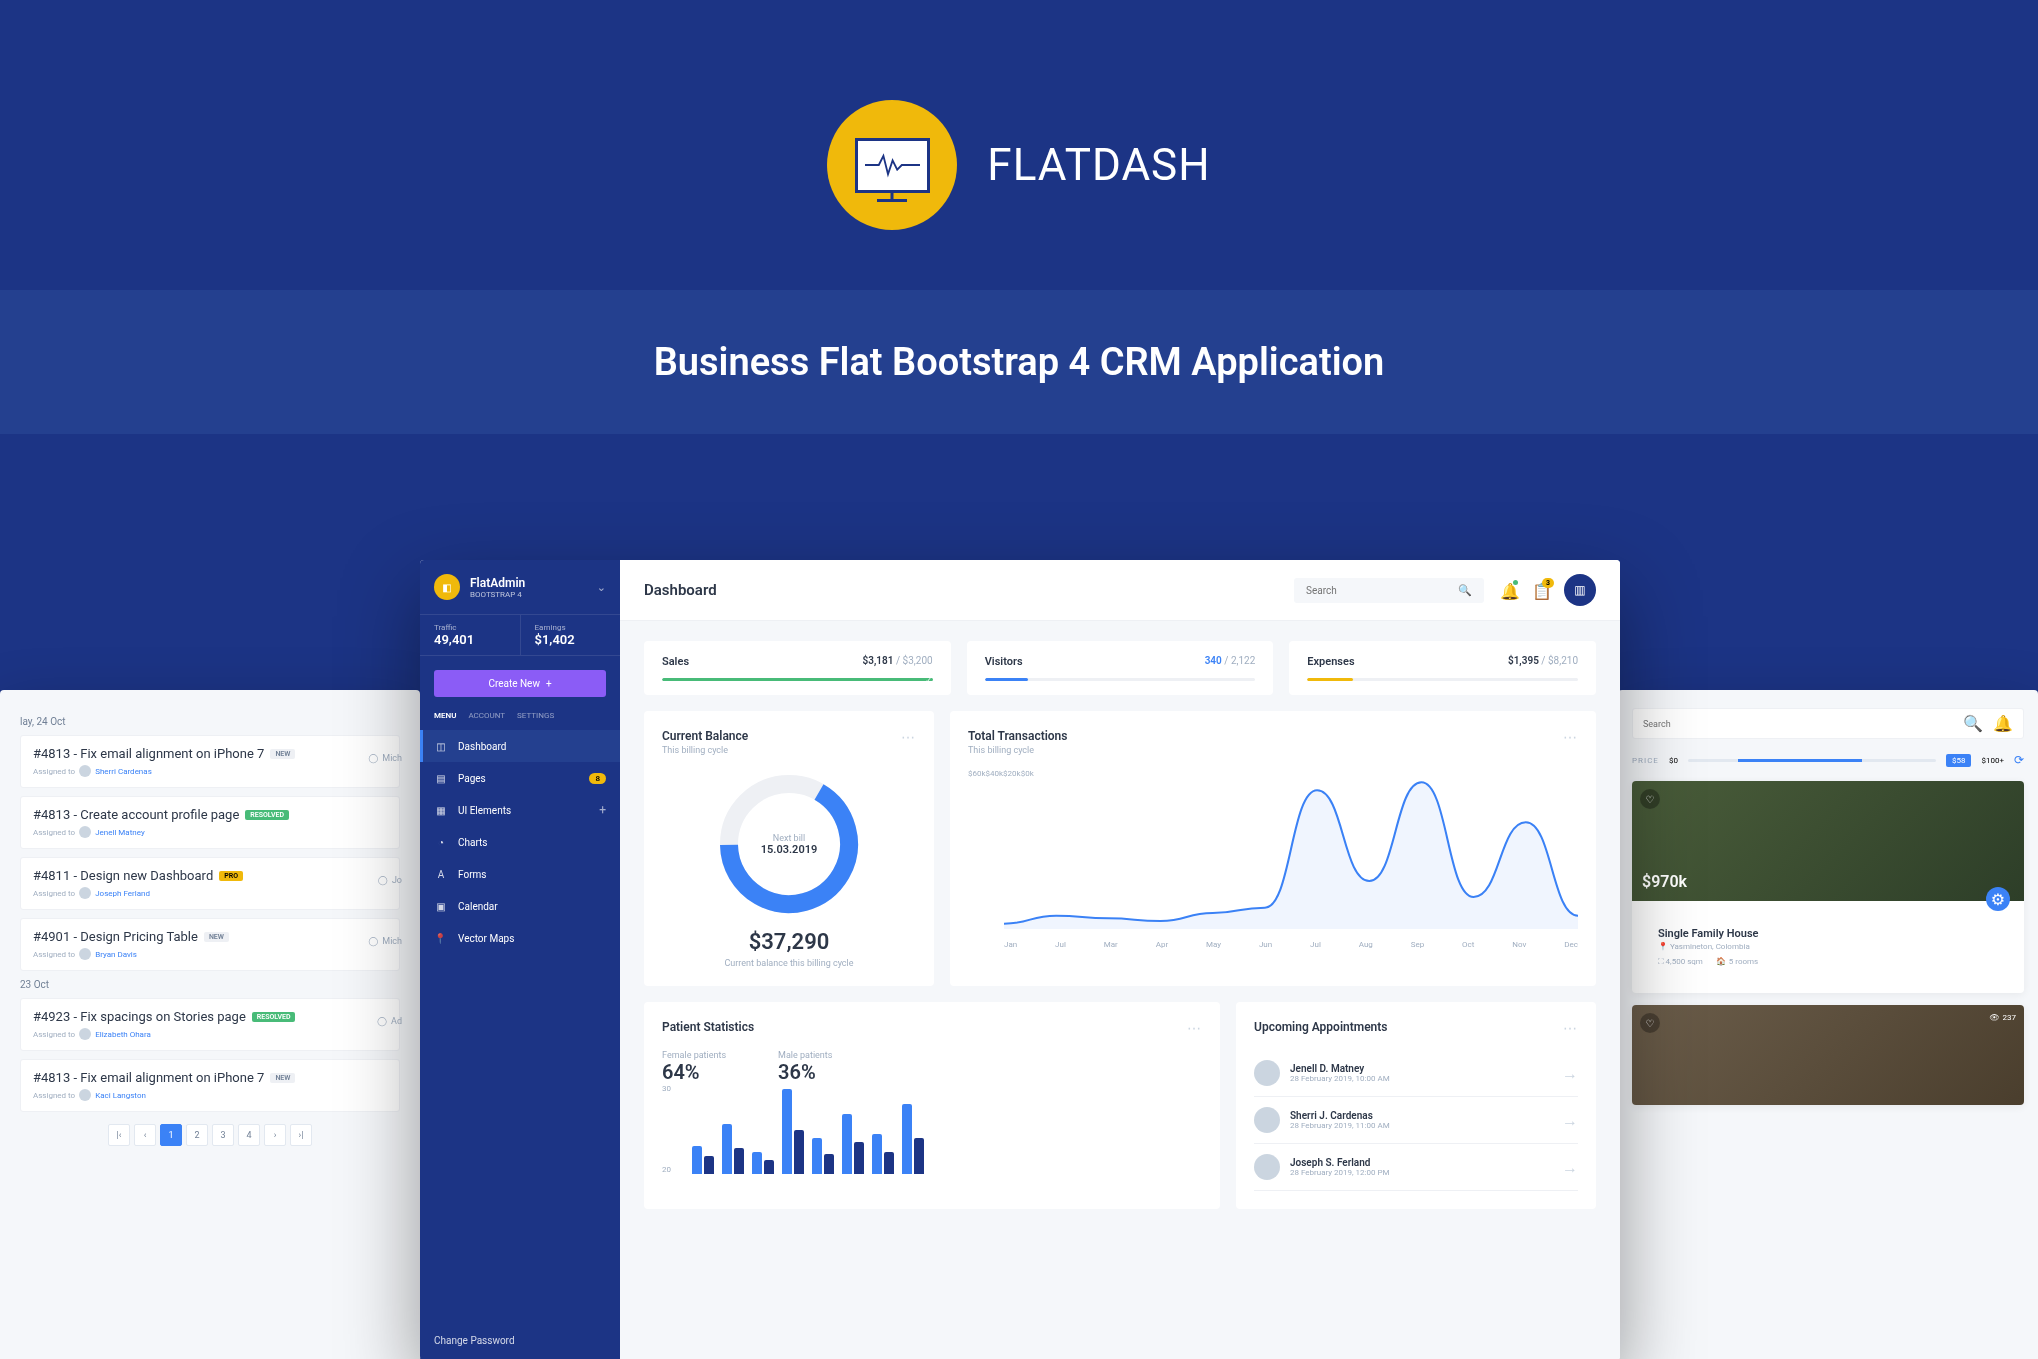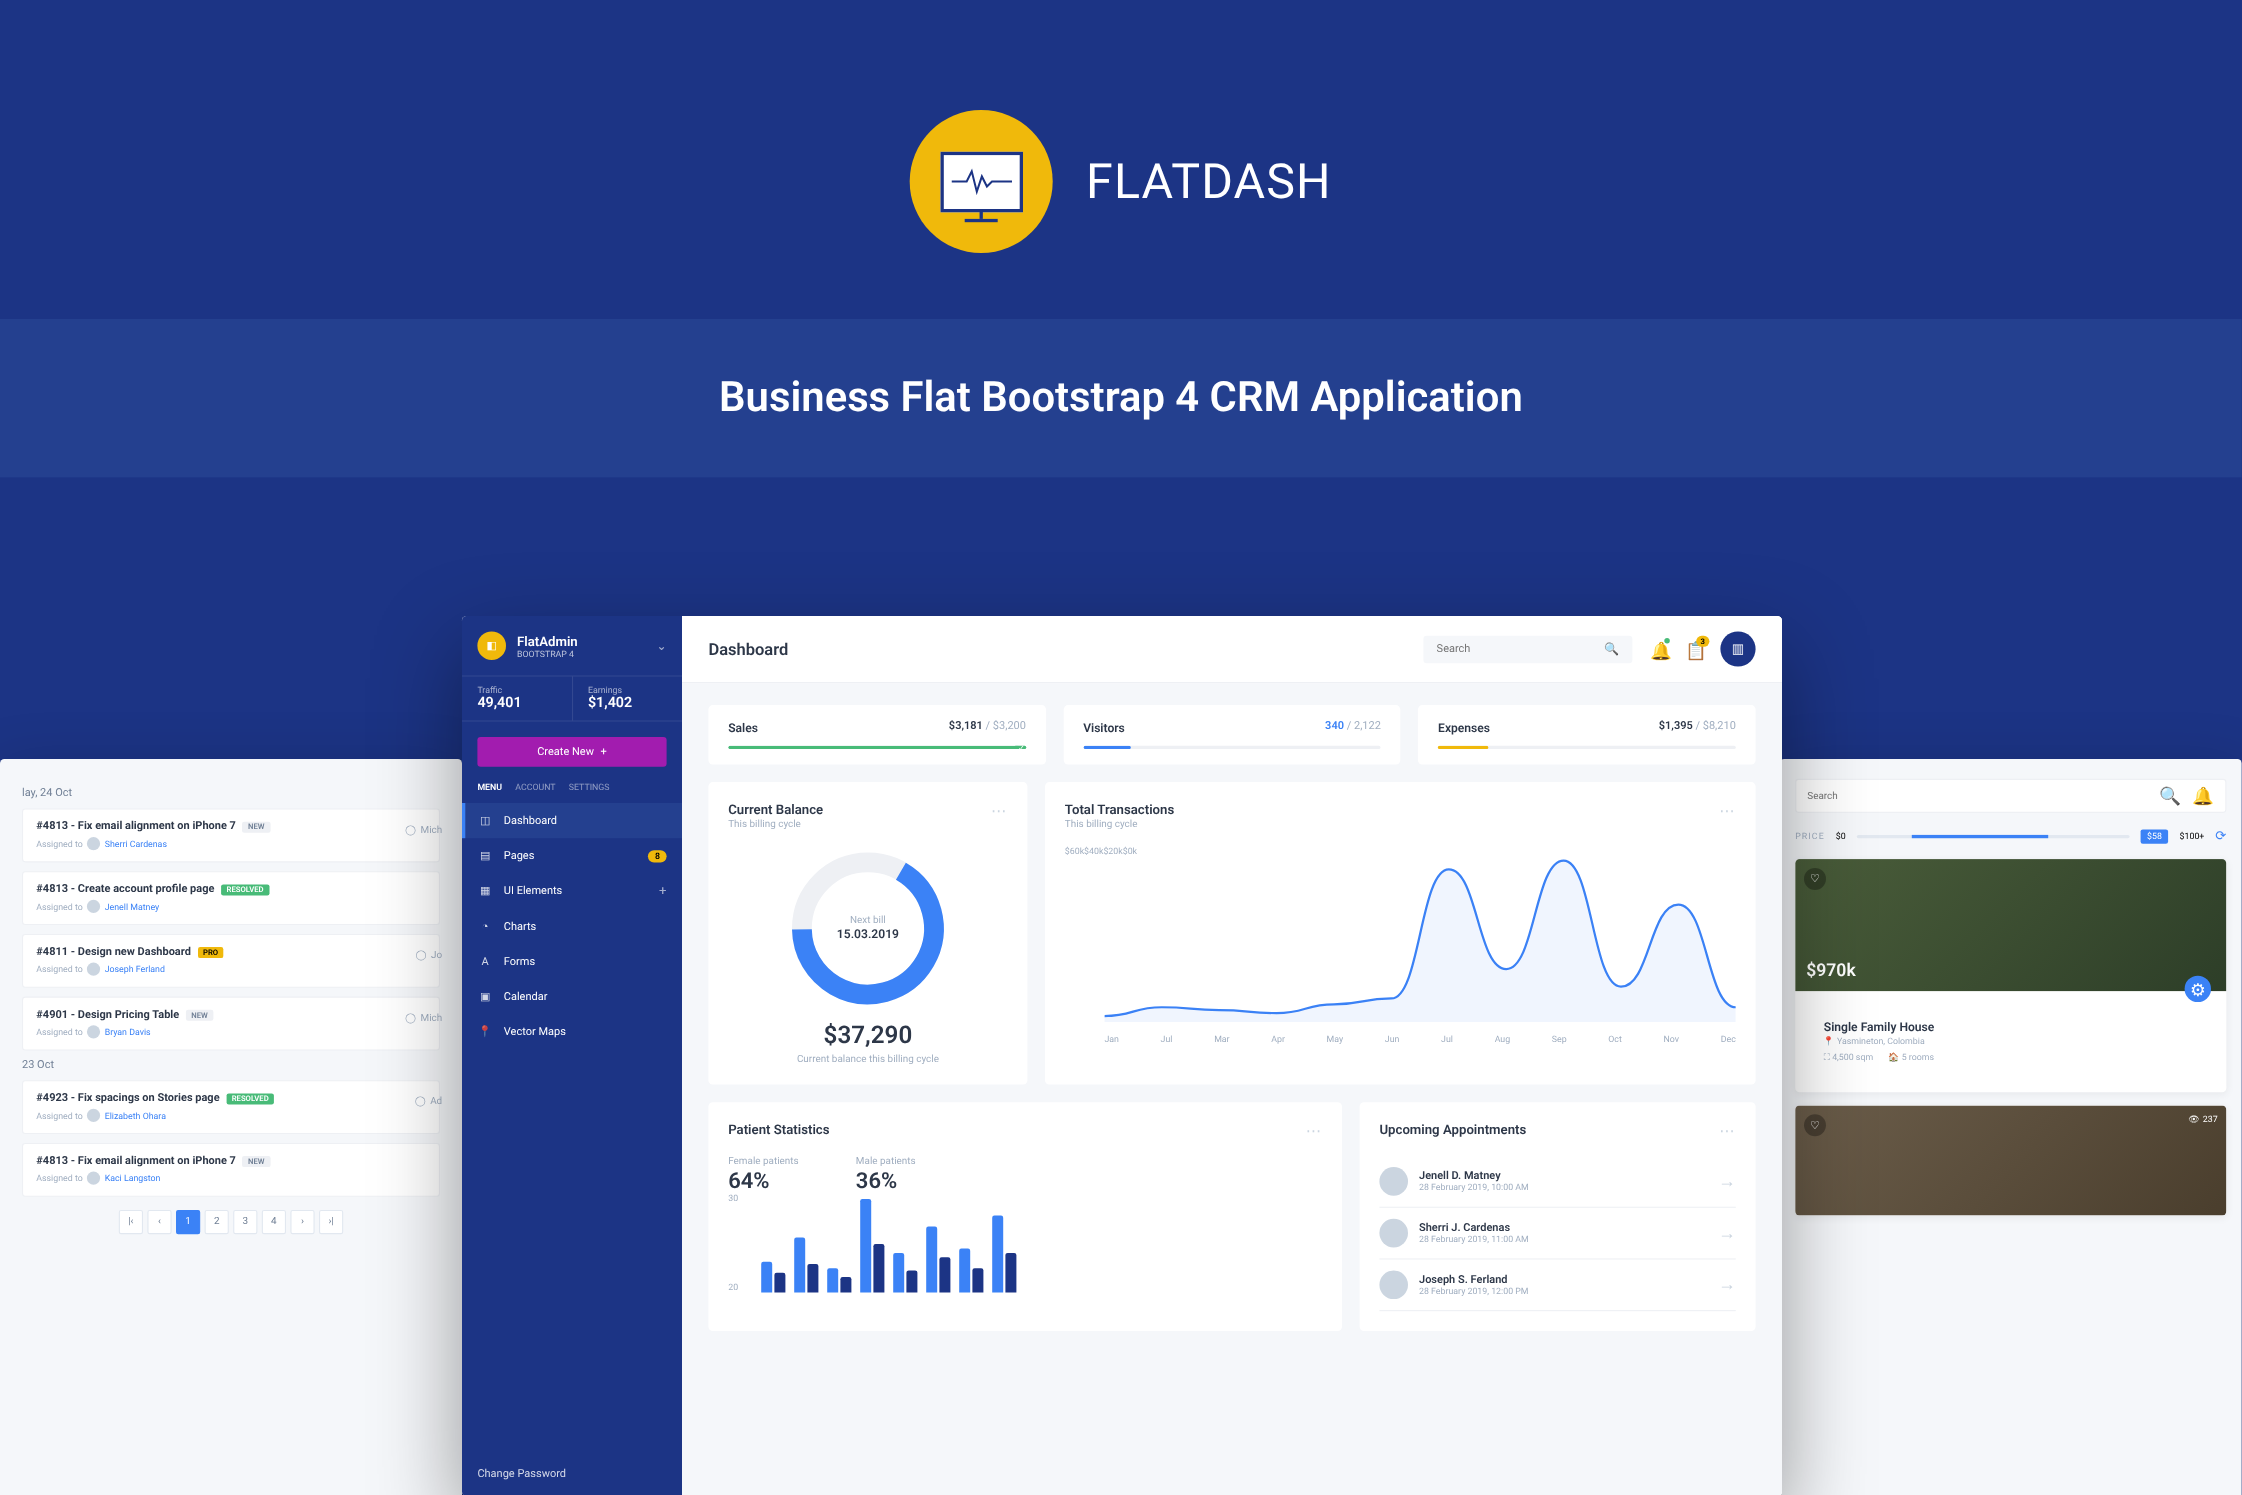--- a/index.html
+++ b/index.html
@@ -22,21 +22,21 @@
 .sidebar{width:200px;background:#1c3485;color:#fff;display:flex;flex-direction:column;font-size:11px}
 .sb-top{padding:14px;display:flex;align-items:center;gap:10px}
 .sb-logo{width:26px;height:26px;background:#f0b90b;border-radius:50%;display:flex;align-items:center;justify-content:center;font-size:10px}
 .sb-title{font-size:12px;font-weight:600}
 .sb-sub{font-size:8px;opacity:.7}
 .sb-stats{display:flex;border-top:1px solid rgba(255,255,255,.1);border-bottom:1px solid rgba(255,255,255,.1)}
 .sb-stat{flex:1;padding:8px 14px;text-align:left}
 .sb-stat:first-child{border-right:1px solid rgba(255,255,255,.1)}
 .sb-stat-label{font-size:8px;opacity:.6}
 .sb-stat-val{font-size:13px;font-weight:600}
-.sb-create{margin:14px;padding:8px;background:#a21caf;border:none;color:#fff;border-radius:3px;font-size:10px;cursor:pointer;display:flex;align-items:center;justify-content:center;gap:6px}
+.sb-create{margin:14px;padding:8px;background:#8b5cf6;border:none;color:#fff;border-radius:3px;font-size:10px;cursor:pointer;display:flex;align-items:center;justify-content:center;gap:6px}
 .sb-tabs{display:flex;gap:12px;padding:0 14px;font-size:8px}
 .sb-tab{opacity:.5;cursor:pointer}
 .sb-tab.active{opacity:1;font-weight:600}
 .sb-menu{margin-top:10px}
 .sb-item{padding:9px 14px;display:flex;align-items:center;gap:10px;cursor:pointer;font-size:10px}
 .sb-item.active{background:#24408f;border-left:3px solid #3b82f6;padding-left:11px}
 .sb-item-icon{width:14px;height:14px;opacity:.8;display:flex;align-items:center;justify-content:center}
 .sb-badge{margin-left:auto;background:#f0b90b;color:#000;border-radius:8px;padding:1px 6px;font-size:8px;font-weight:600}
 .sb-plus{margin-left:auto;opacity:.6;font-size:12px}
 .sb-footer{margin-top:auto;padding:14px;font-size:10px;opacity:.8;cursor:pointer}
@@ -92,21 +92,21 @@
 .appt-item{display:flex;align-items:center;gap:10px;padding:10px 0;border-bottom:1px solid #eef0f4}
 .appt-avatar{width:26px;height:26px;border-radius:50%;background:#cbd5e0}
 .appt-name{font-size:10px;font-weight:600;color:#2d3748}
 .appt-time{font-size:8px;color:#a0aec0}
 .appt-arrow{margin-left:auto;color:#cbd5e0;cursor:pointer}
 
 .tasks-wrap{padding:18px 20px}
 .task-date{font-size:10px;color:#718096;margin:8px 0}
 .task-item{background:#fff;border-radius:3px;padding:10px 12px;margin-bottom:8px;border:1px solid #eef0f4}
 .task-top{display:flex;align-items:center;gap:6px}
-.task-title{font-size:10px;font-weight:700;color:#2d3748}
+.task-title{font-size:13px;font-weight:400;color:#2d3748}
 .task-badge{font-size:7px;padding:1px 5px;border-radius:2px;font-weight:600}
 .badge-new{background:#eef0f4;color:#718096}
 .badge-resolved{background:#48bb78;color:#fff}
 .badge-pro{background:#f0b90b;color:#000}
 .task-assigned{font-size:8px;color:#a0aec0;display:flex;align-items:center;gap:4px;margin-top:4px}
 .task-avatar{width:12px;height:12px;border-radius:50%;background:#cbd5e0}
 .task-assignee{color:#3b82f6}
 .task-right{position:absolute;right:18px;margin-top:-24px;font-size:9px;color:#a0aec0;display:flex;align-items:center;gap:4px}
 .pagination{display:flex;gap:4px;justify-content:center;margin-top:12px}
 .pg-btn{width:22px;height:22px;border:1px solid #e2e8f0;background:#fff;border-radius:2px;font-size:9px;display:flex;align-items:center;justify-content:center;cursor:pointer;color:#718096}

